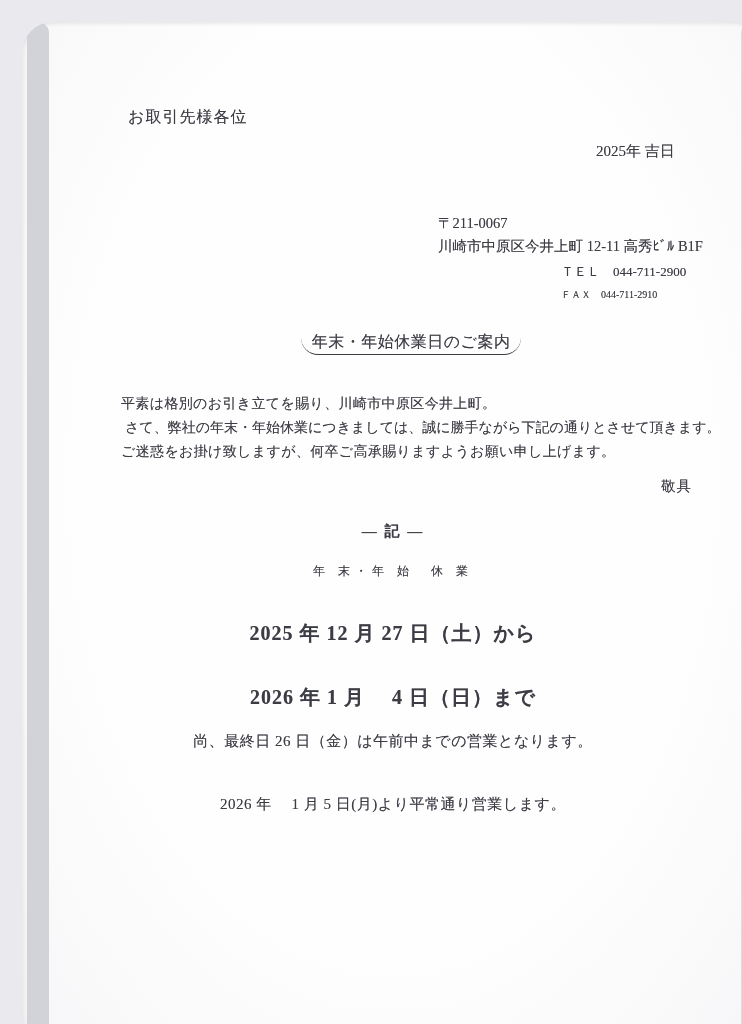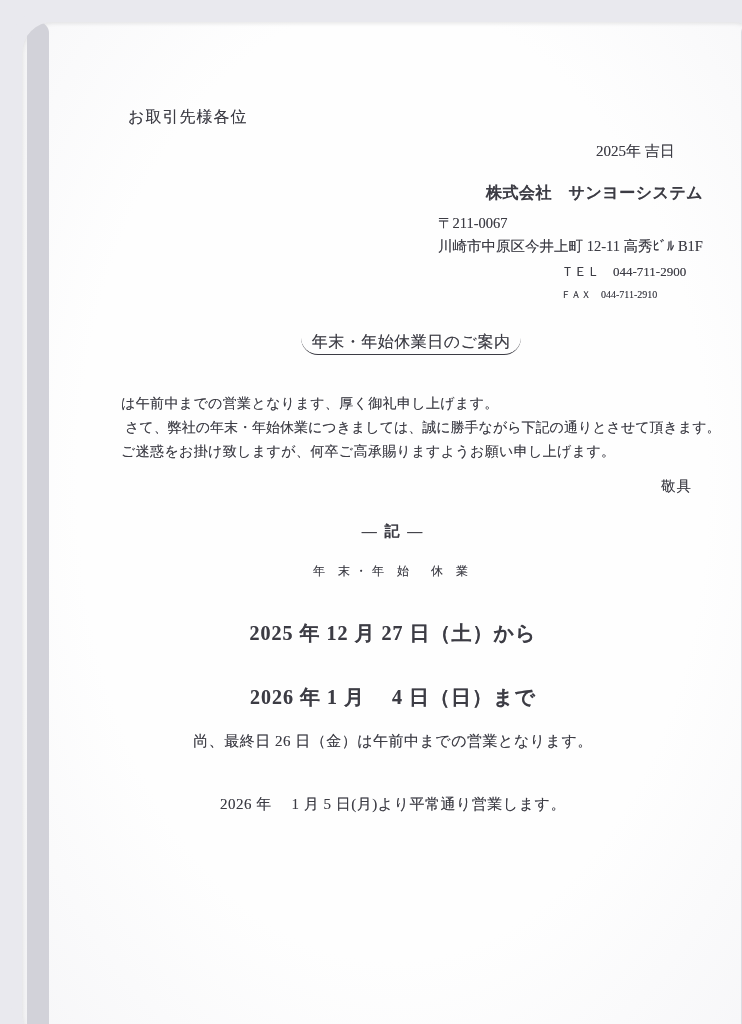--- a/index.html
+++ b/index.html
@@ -60,31 +60,30 @@
 </head>
 <body>
 
 <div class="page">
   <div class="edge-left"></div>
   <div class="edge-right"></div>
 
   <div class="line recipient">お取引先様各位</div>
   <div class="line issue-date">2025年 吉日</div>
 
-  <div class="line company-name">株式会社　サンヨーシステム</div>
   <div class="line postal">〒211-0067</div>
   <div class="line address">川崎市中原区今井上町 12-11  高秀ﾋﾞﾙ B1F</div>
   <div class="line tel">ＴＥＬ　044-711-2900</div>
   <div class="line fax">ＦＡＸ　044-711-2910</div>
 
   <div class="line title-row">
     <span class="doc-title">年末・年始休業日のご案内</span>
   </div>
 
-  <div class="line para para2">は午前中までの営業となります、厚く御礼申し上げます。</div>
+  <div class="line para para2">平素は格別のお引き立てを賜り、川崎市中原区今井上町。</div>
   <div class="line para para3">さて、弊社の年末・年始休業につきましては、誠に勝手ながら下記の通りとさせて頂きます。</div>
   <div class="line para para4">ご迷惑をお掛け致しますが、何卒ご高承賜りますようお願い申し上げます。</div>
 
   <div class="line closing">敬具</div>
 
   <div class="line note-header">― 記 ―</div>
   <div class="line subject">年 末・年 始　休 業</div>
 
   <div class="line period period-from">2025 年 12 月 27 日（土）から</div>
   <div class="line period period-to">2026 年  1 月　 4 日（日）まで</div>

